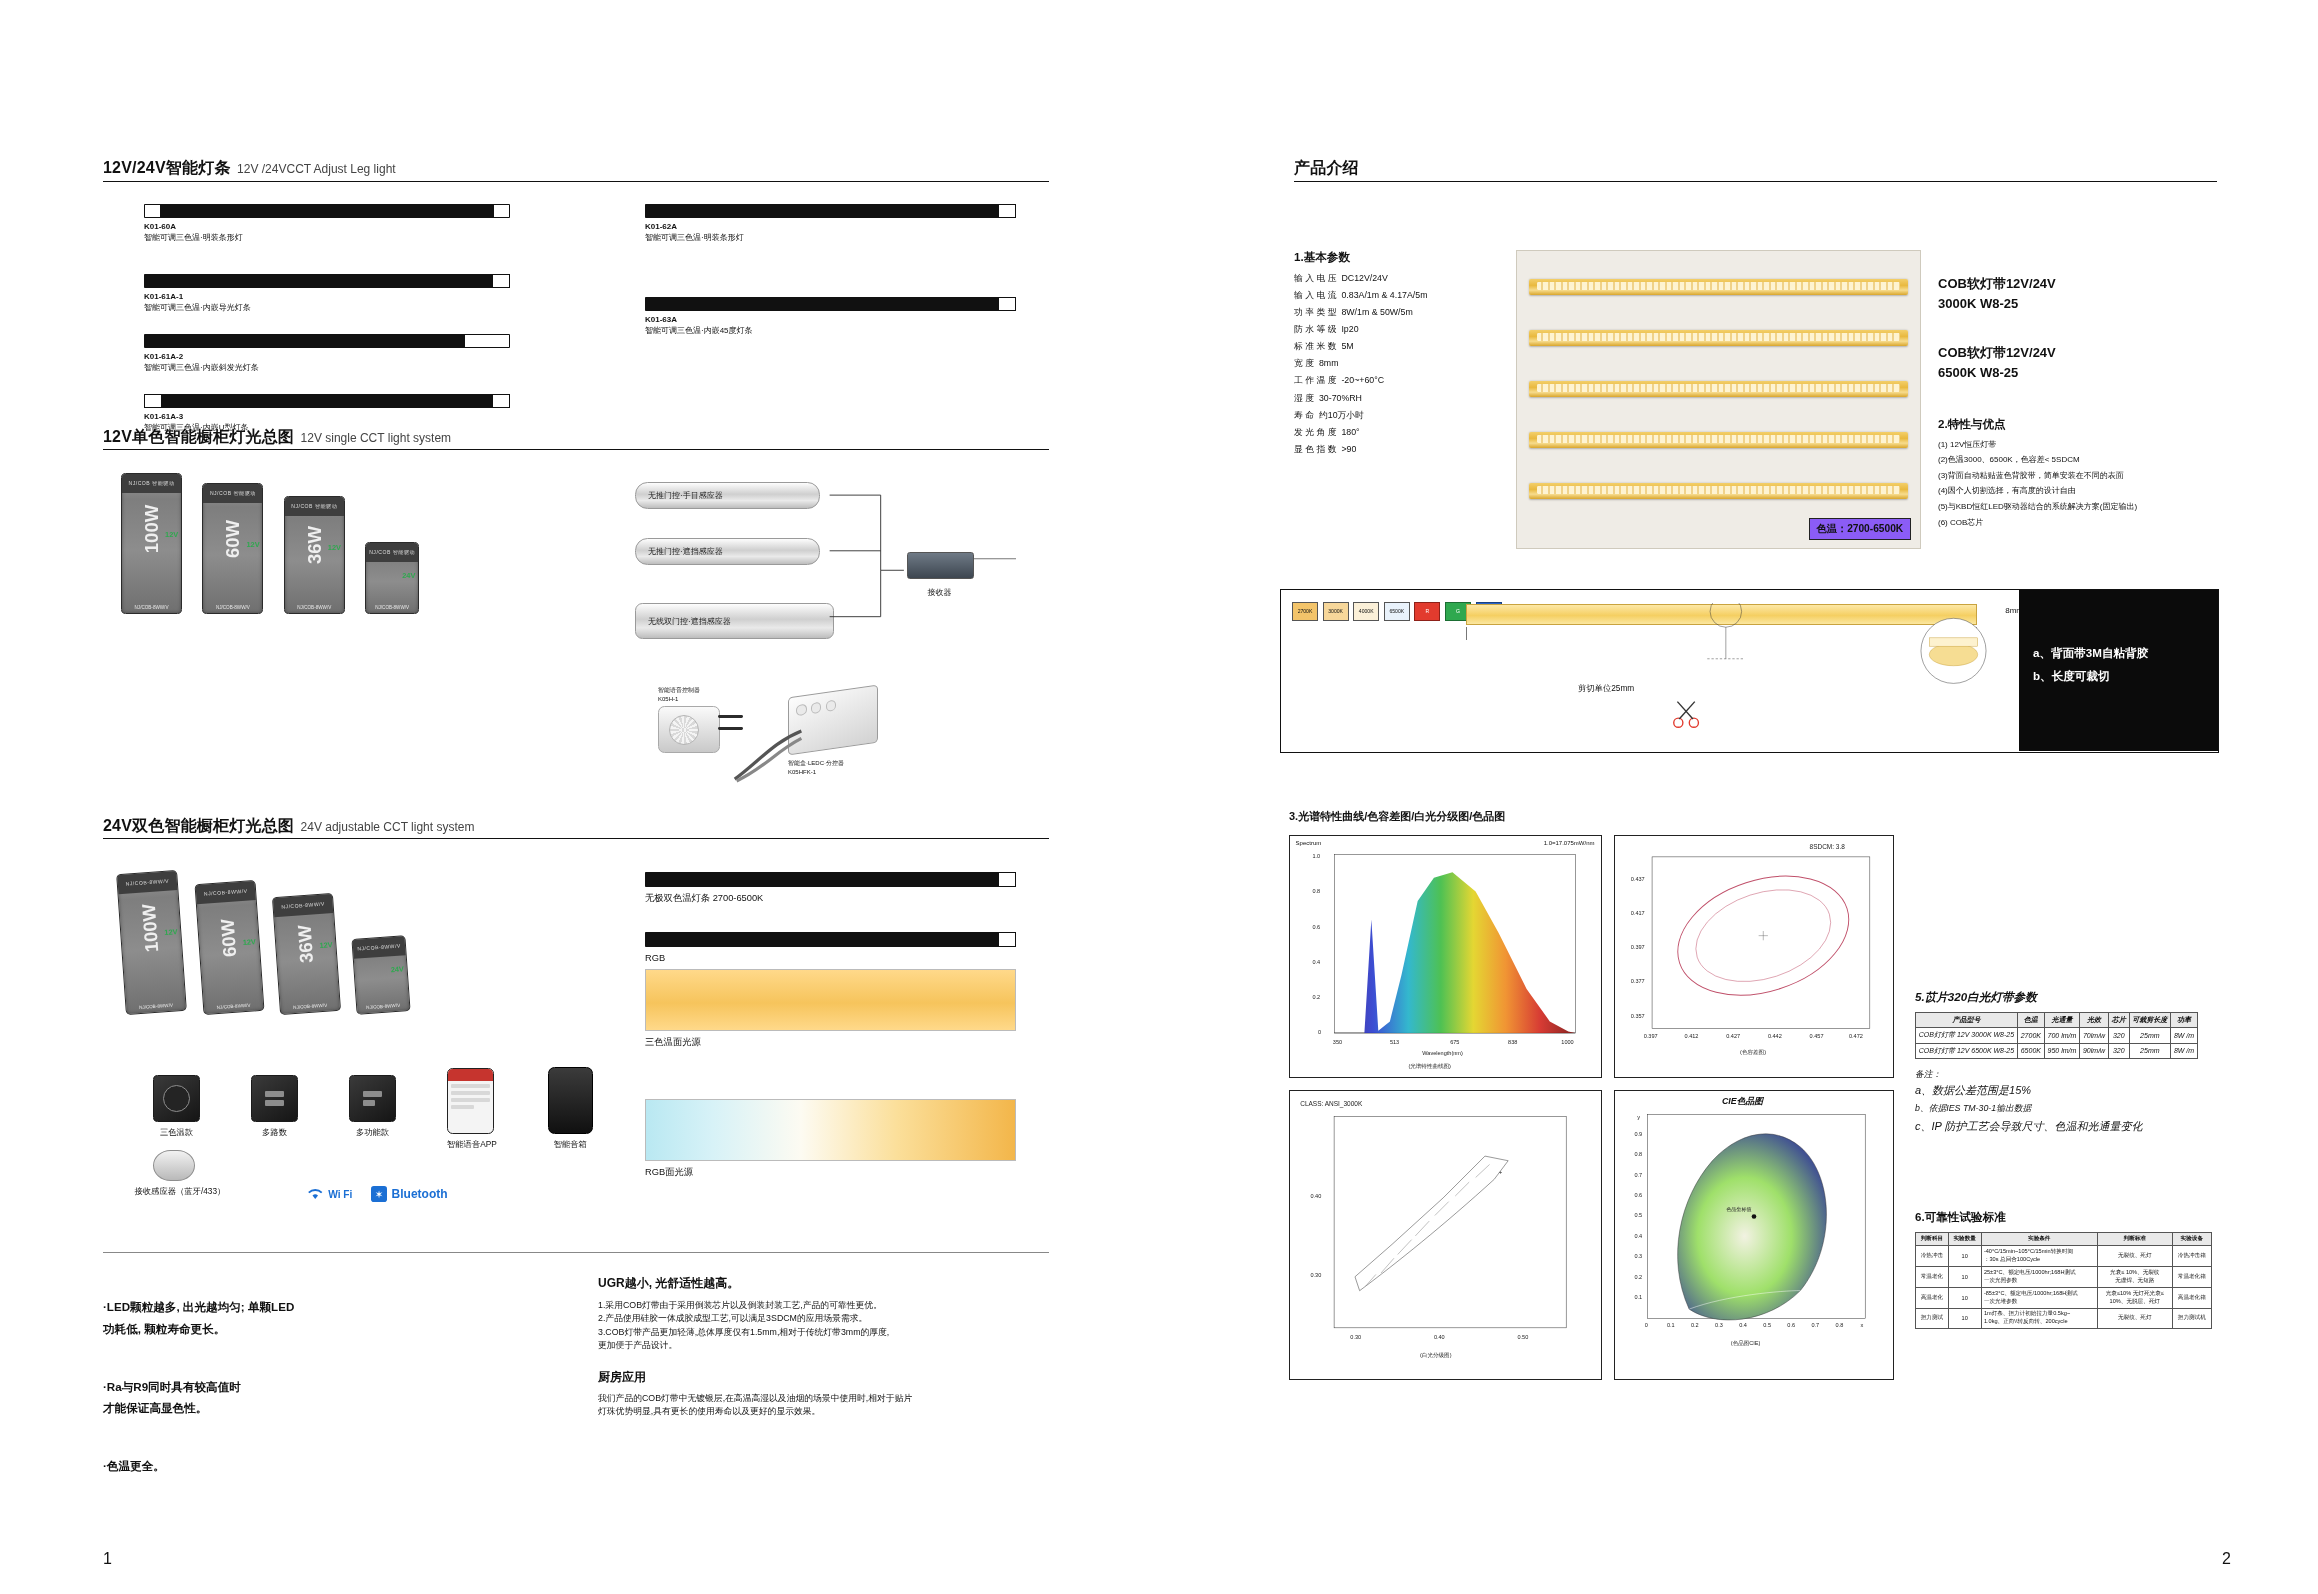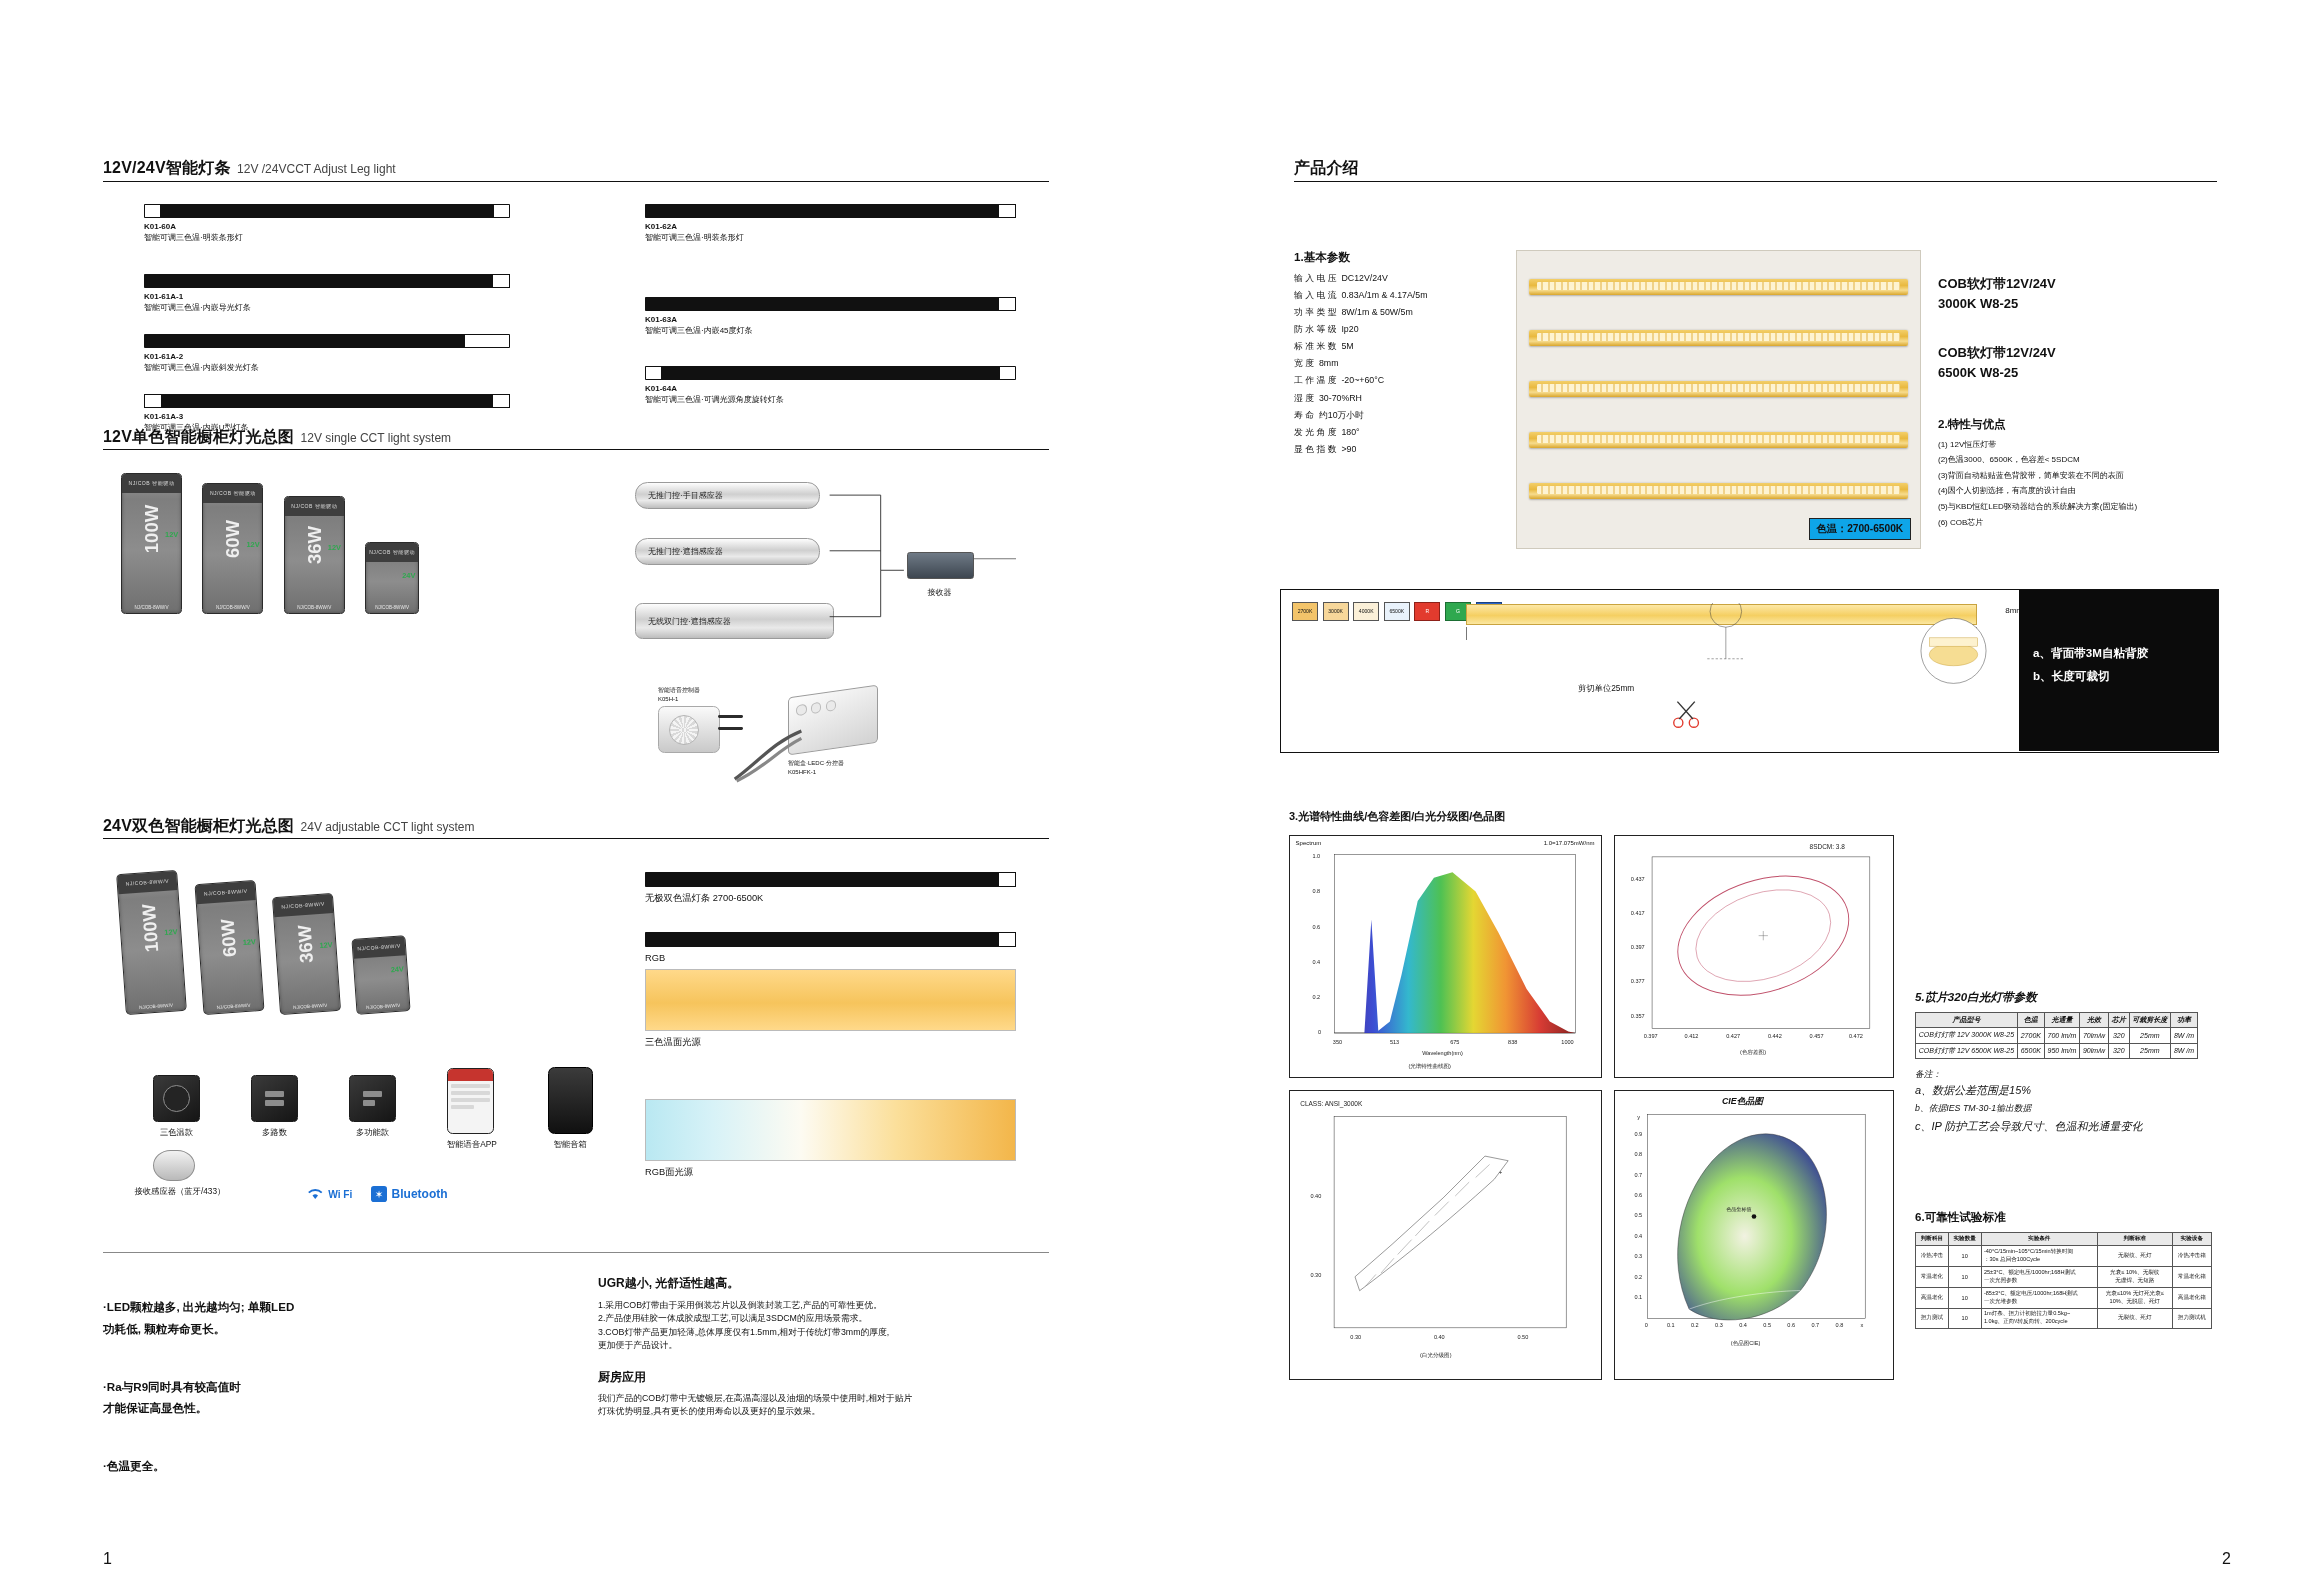--- a/index.html
+++ b/index.html
@@ -66,21 +66,21 @@
 
   
   .sec-title{font-size:11.6px;font-weight:bold;margin-bottom:4.6px;}
   .spec-list{font-size:8.8px;line-height:1.95;}
   .cob-photo{position:absolute;background:#efece6;border:0.5px solid #cfcabd;overflow:hidden;}
   .cob-photo .strip-line{position:absolute;left:3%;right:3%;height:16px;border-radius:1.9px;
         background:linear-gradient(to bottom,#f3cf6a,#e9b93f 40%,#f7dc8d 70%,#d9a62d);
         box-shadow:0 0.9px 1.9px rgba(0,0,0,.25);}
   .cob-photo .strip-line::after{content:"";position:absolute;left:2%;right:2%;top:3.2px;height:8.3px;
         background:repeating-linear-gradient(to right,#fff6d8 0 4.2px,#f0d38c 4.2px 6.5px);border-radius:1.4px;opacity:.95;}
-  .ct-badge{position:absolute;background:#0ea5e9;border:0.5px solid #222;font-size:10.2px;padding:2.8px 6.5px;font-weight:bold;}
+  .ct-badge{position:absolute;background:#8b5cf6;border:0.5px solid #222;font-size:10.2px;padding:2.8px 6.5px;font-weight:bold;}
 
   .blackbox{position:absolute;background:#0b0b0b;color:#fff;}
   .blackbox .t{font-size:11.6px;font-weight:bold;line-height:2.0;}
   .ctchip{width:24px;height:16.7px;border:0.5px solid #555;display:flex;align-items:center;justify-content:center;font-size:5.1px;color:#111;}
 
   table.spec{border-collapse:collapse;font-size:7px;}
   table.spec th,table.spec td{border:0.5px solid #555;padding:2.3px 2.8px;text-align:center;white-space:nowrap;}
   table.spec th{background:#e9e9e9;font-weight:bold;}
   table.rel{border-collapse:collapse;font-size:5.6px;}
   table.rel th,table.rel td{border:0.5px solid #555;padding:1.9px 2.3px;text-align:center;}
@@ -134,25 +134,20 @@
         </div>
     <div class="tinylabel" style="margin-top:2.8px;"><b>K01-62A</b></div>
     <div class="tinylabel">智能可调三色温·明装条形灯</div>
   </div>
   <div class="strip-wrap" style="left:645px;top:297px;width:371px;">
     <div class="strip dark">
           <span class="cap r"></span>
         </div>
     <div class="tinylabel" style="margin-top:2.8px;"><b>K01-63A</b></div>
     <div class="tinylabel">智能可调三色温·内嵌45度灯条</div>
-  </div>
-  <div class="strip-wrap" style="left:645px;top:366px;width:371px;">
-    <div class="strip grad"></div>
-    <div class="tinylabel" style="margin-top:2.8px;"><b>K01-64A</b></div>
-    <div class="tinylabel">智能可调三色温·可调光源角度旋转灯条</div>
   </div>
 
   <div class="hdr" style="left:103px;top:427px;">
     <span class="cn">12V单色智能橱柜灯光总图</span>
     <span class="en">12V single CCT light system</span>
   </div>
   <div class="ruleline" style="left:103px;top:449px;width:946px;"></div>
 
   <div style="position:absolute;left:121px;top:473px;display:flex;gap:20.4px;align-items:flex-end;">
     <div class="driver" style="height:139px;">

